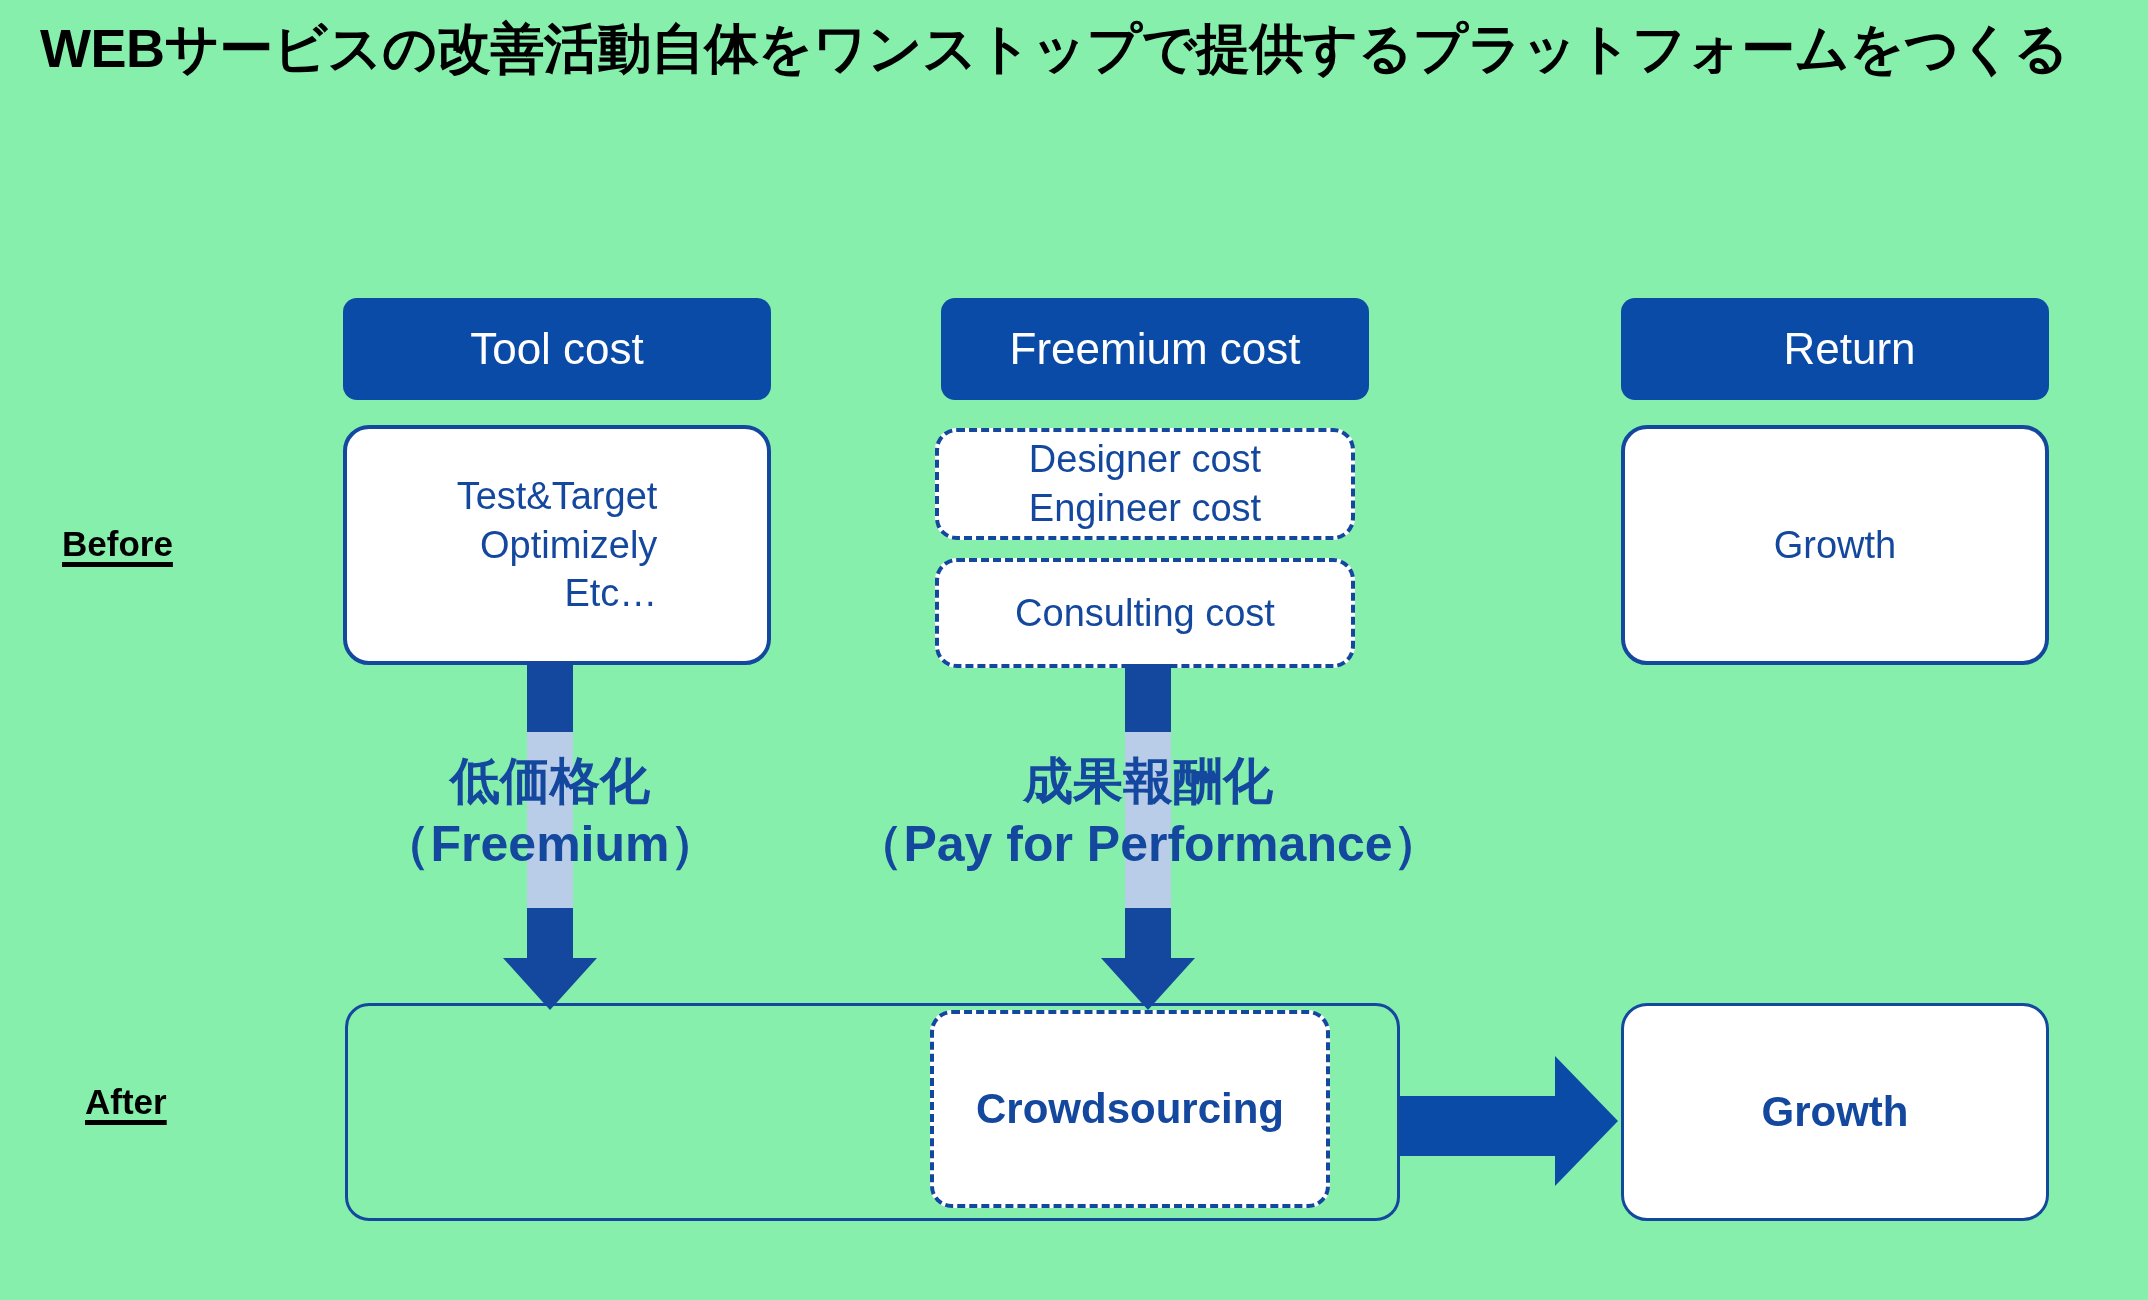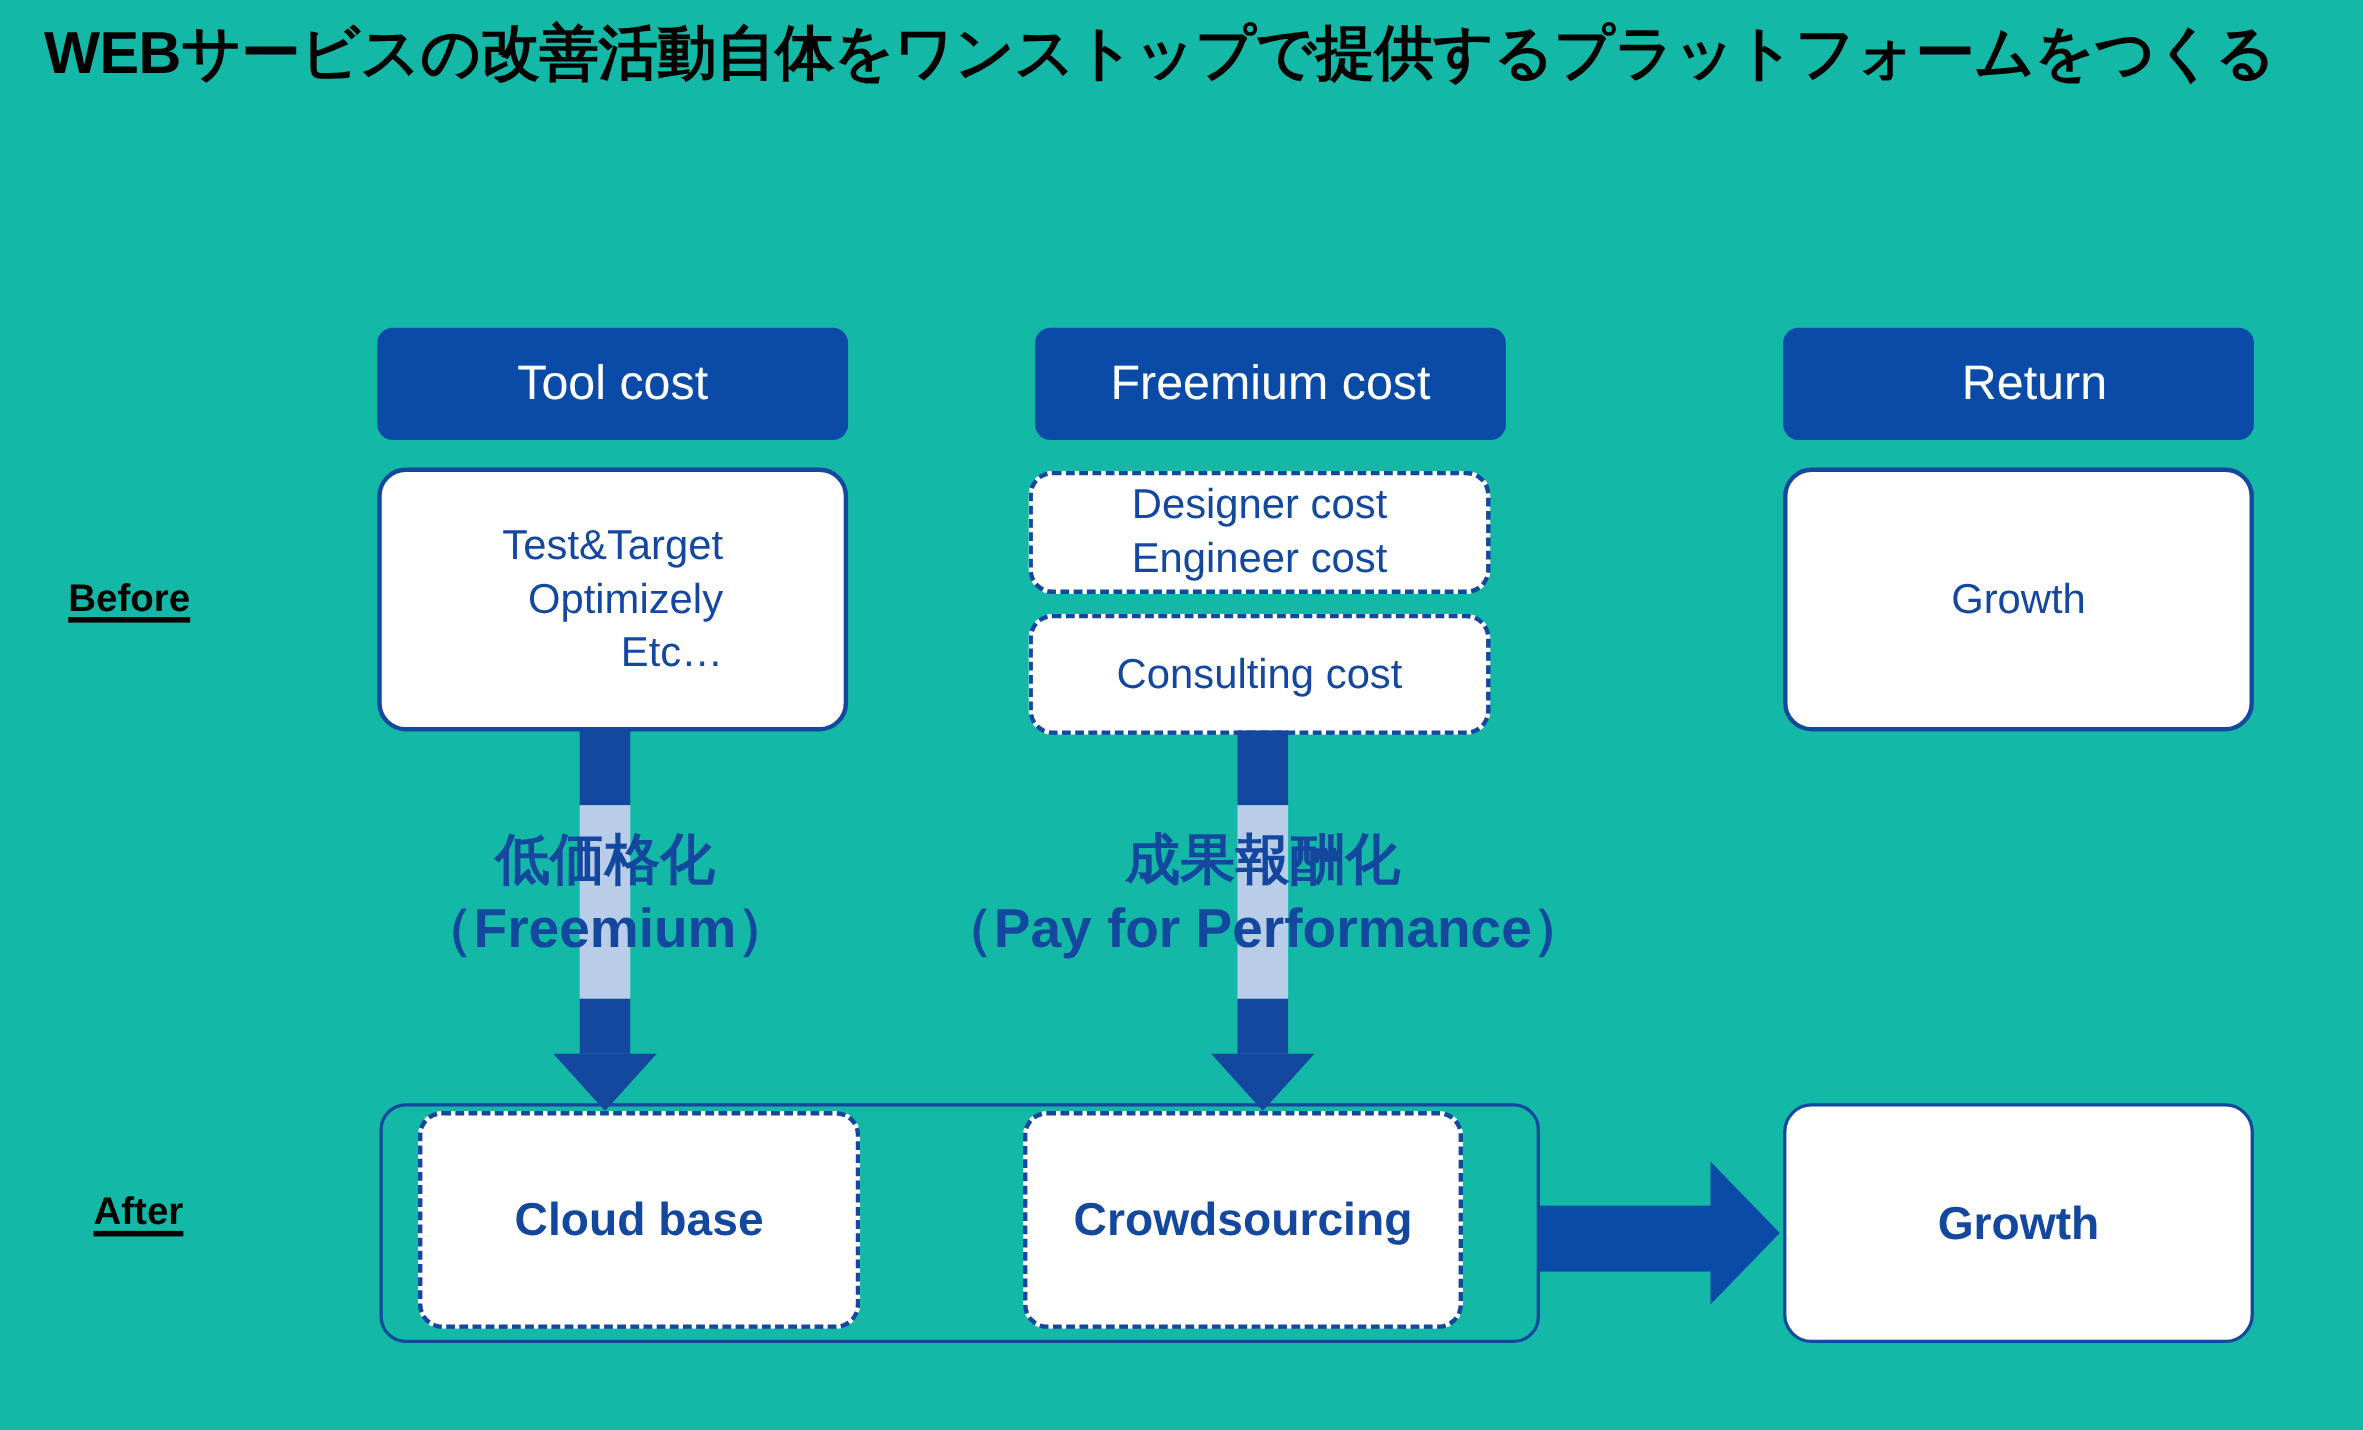--- a/index.html
+++ b/index.html
@@ -9,21 +9,21 @@
     height: 1300px;
     background: #ffffff;
     font-family: "Liberation Sans", "DejaVu Sans", sans-serif;
   }
 
   #stage {
     position: relative;
     width: 2148px;
     height: 1300px;
     overflow: hidden;
-    background: #14b8a6;
+    background: #86efac;
   }
 
   
   #slide-title {
     position: absolute;
     left: 40px;
     top: 16px;
     width: 2068px;
     font-size: 54px;
     font-weight: bold;
@@ -213,21 +213,20 @@
     <div class="seg seg-top"></div>
     <div class="seg seg-mid"></div>
     <div class="seg seg-bottom"></div>
     <div class="head"></div>
   </div>
 
   <div class="arrow-caption" id="caption-freemium">低価格化<br>（Freemium）</div>
   <div class="arrow-caption" id="caption-pfp">成果報酬化<br>（Pay for Performance）</div>
 
   <div id="after-container"></div>
-  <div class="after-cell" id="cell-cloud-base">Cloud base</div>
   <div class="after-cell" id="cell-crowdsourcing">Crowdsourcing</div>
 
   <div id="arrow-to-growth">
     <div class="shaft"></div>
     <div class="head"></div>
   </div>
 
   <div class="solid-box" id="box-after-growth">Growth</div>
 
 </div>

